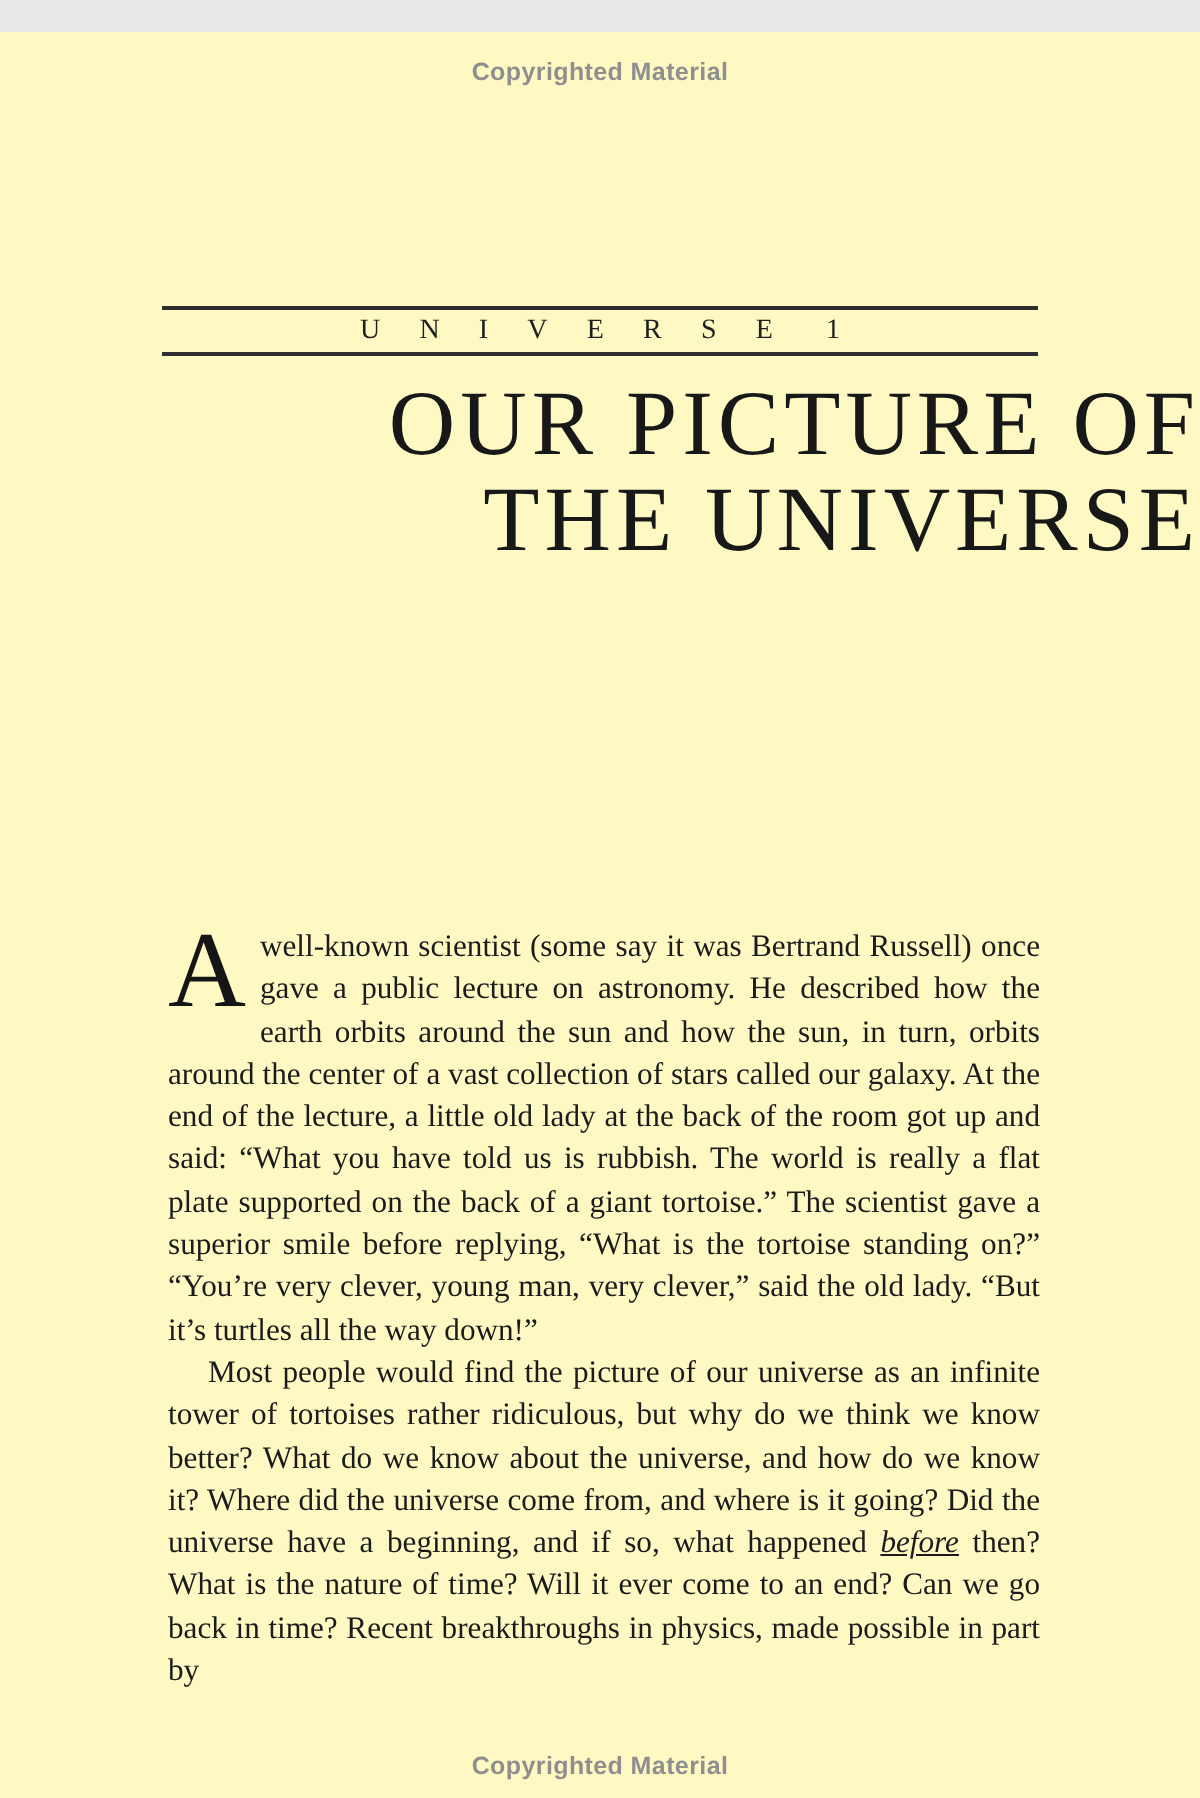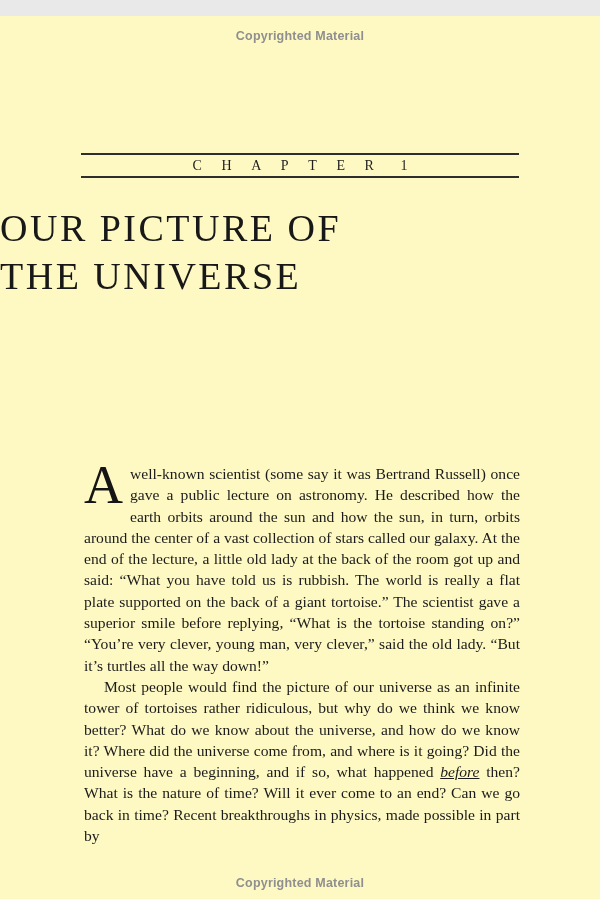--- a/index.html
+++ b/index.html
@@ -48,27 +48,27 @@
   }
   .chapter-label {
     letter-spacing: 1.4em;
   }
   .chapter-number {
     margin-left: 0.5em;
   }
 
   .title {
     position: absolute;
-    top: 188px;
+    top: 172px;
     left: 0;
     width: 100%;
-    text-align: left;
+    text-align: right;
     font-family: "Liberation Serif", serif;
     font-weight: 400;
-    font-size: 38px;
+    font-size: 46px;
     line-height: 48px;
     letter-spacing: 2.5px;
     color: #181818;
   }
 
   .body-text {
     position: absolute;
     top: 447px;
     left: 84px;
     width: 436px;
@@ -97,21 +97,21 @@
 </style>
 </head>
 <body>
 
 <div class="page">
 
   <div class="copyright top">Copyrighted Material</div>
 
   <div class="chapter-head">
     <div class="chapter-line">
-      <span class="chapter-label">CHAPTER</span><span class="chapter-number">1</span>
+      <span class="chapter-label">UNIVERSE</span><span class="chapter-number">1</span>
     </div>
   </div>
 
   <div class="title">
     <div>OUR PICTURE OF</div>
     <div>THE UNIVERSE</div>
   </div>
 
   <div class="body-text">
     <p><span class="dropcap">A</span><span>well-known scientist (some say it was Bertrand Russell) once gave a public lecture on astronomy. He described how the earth orbits around the sun and how the sun, in turn, orbits around the center of a vast collection of stars called our galaxy. At the end of the lecture, a little old lady at the back of the room got up and said: “What you have told us is rubbish. The world is really a flat plate supported on the back of a giant tortoise.” The scientist gave a superior smile before replying, “What is the tortoise standing on?” “You’re very clever, young man, very clever,” said the old lady. “But it’s turtles all the way down!”</span></p>

